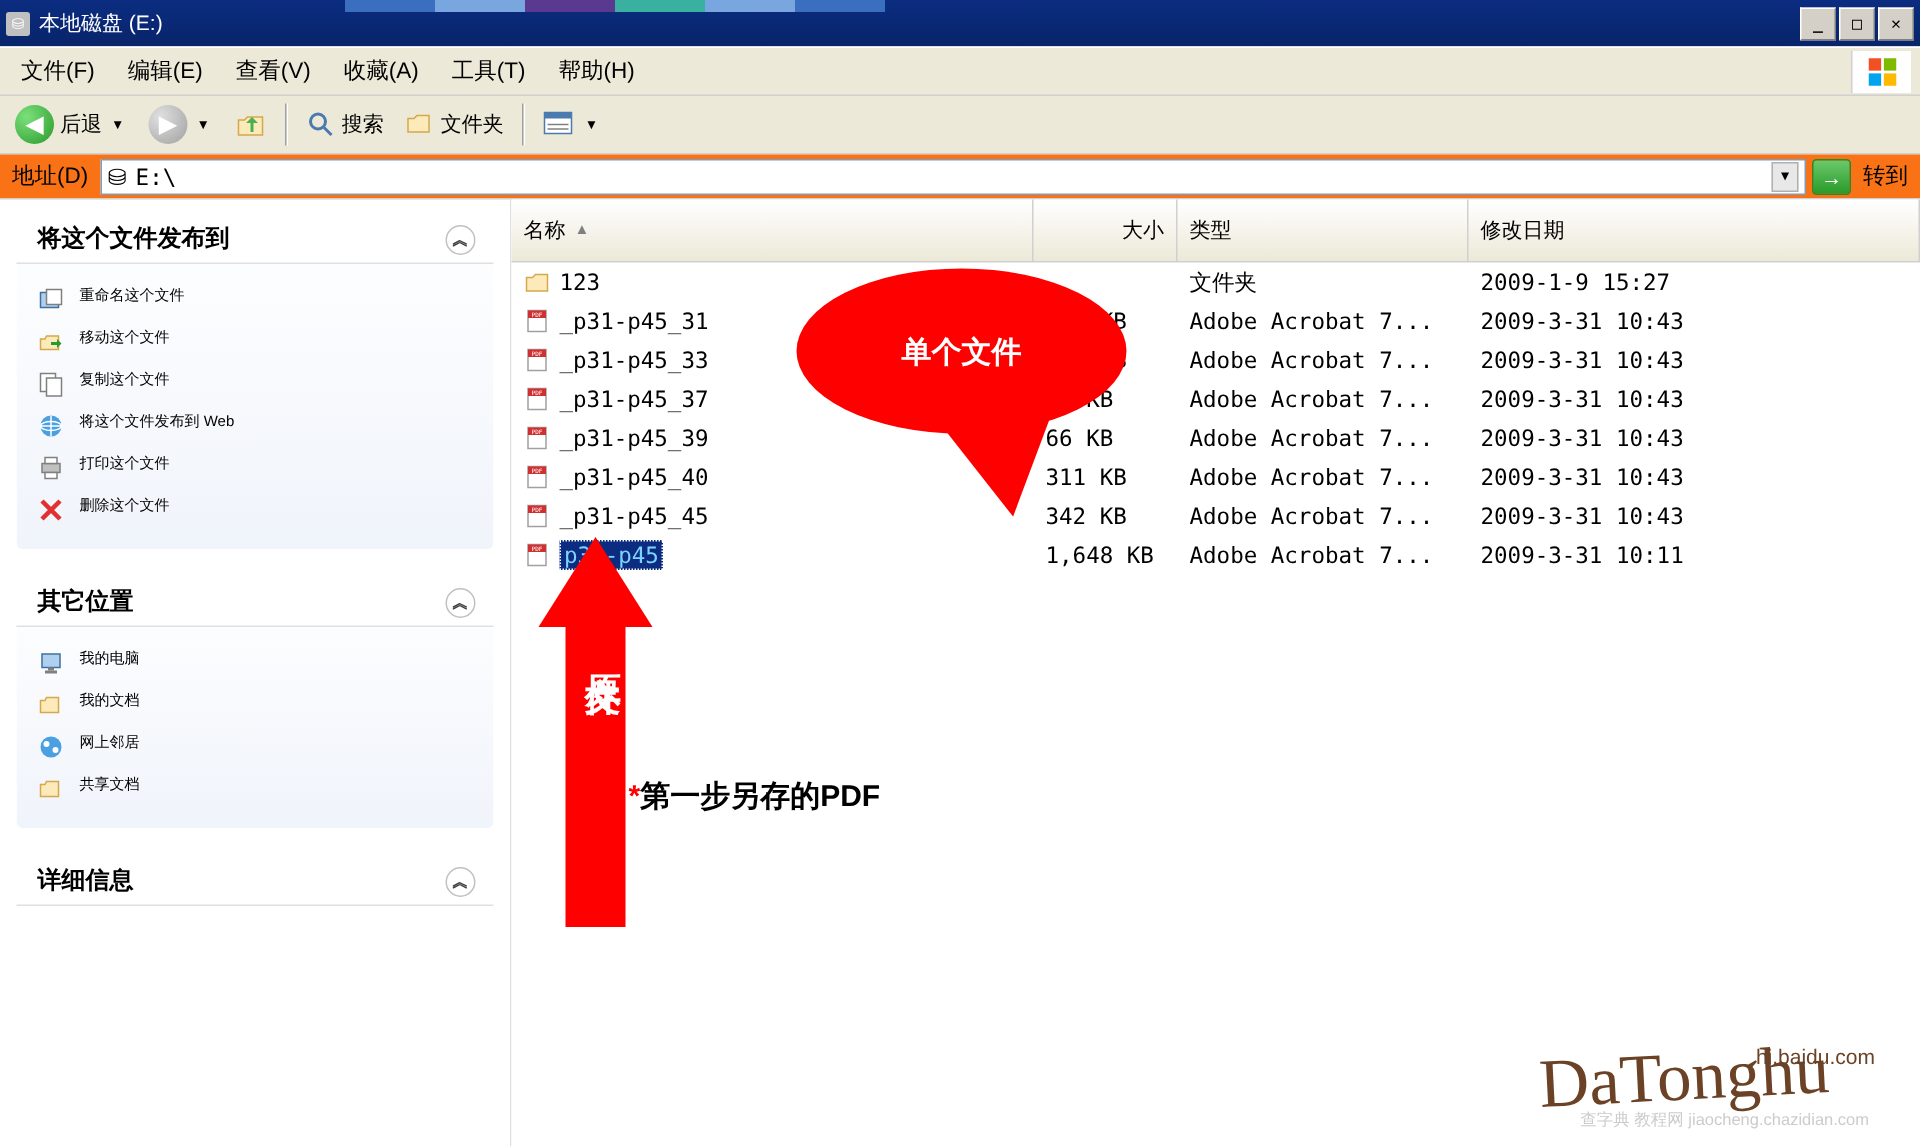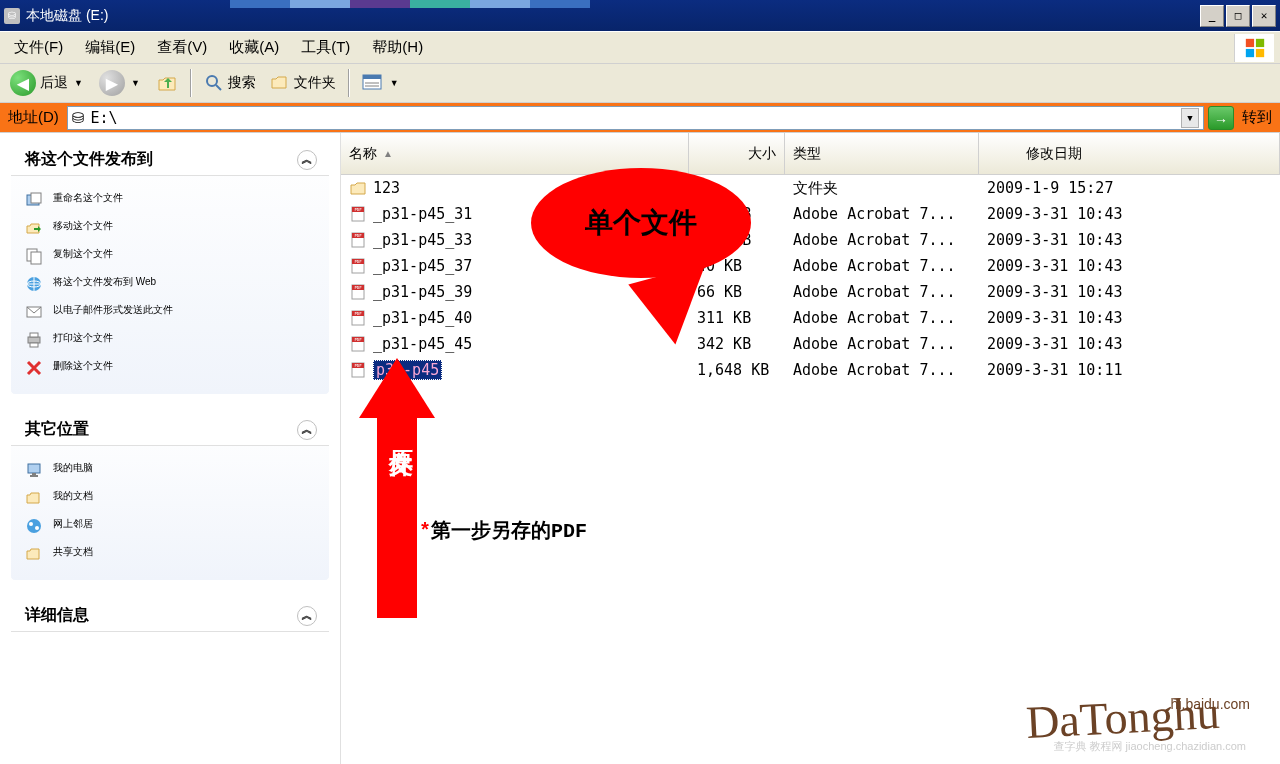--- a/index.html
+++ b/index.html
@@ -41,41 +41,41 @@
 .panel-body { padding: 10px 10px 12px 10px; }
 .task-item { display:flex; align-items:flex-start; gap:10px; padding:5px 4px; font-size:10px; cursor:pointer; line-height:1.3; }
 .task-icon { width:18px; height:18px; flex-shrink:0; display:flex;align-items:center;justify-content:center; }
 
 .main { flex:1; position:relative; background:#fff; }
 .headers { display:flex; height:42px; background: linear-gradient(to bottom,#fff,#ece9d8); border-bottom:1px solid #d0d0d0; font-size:14px; }
 .col-h { padding:3px 8px; border-right:1px solid #d0d0d0; display:flex; align-items:center; }
 .col-h.name { width:348px; }
 .col-h.size { width:96px; justify-content:flex-end; }
 .col-h.type { width:194px; }
-.col-h.date { flex:1;margin-left:39px; }
+.col-h.date { flex:1; }
 .sort-arrow { margin-left:6px; font-size:10px; color:#808080; }
 
 .rows { font-family:"SimSun",monospace; font-size:15px; }
 .row { display:flex; height:26px; align-items:center; }
 .cell { padding:0 8px; overflow:hidden; white-space:nowrap; }
 .cell.name { width:348px; display:flex; align-items:center; gap:6px; }
 .cell.size { width:96px; }
 .cell.type { width:194px; }
 .cell.date { flex:1; }
-.fname.selected { background:#0b2c80; color:#f9a8d4; border:1px dotted #fff; padding:0 2px; }
+.fname.selected { background:#0b2c80; color:#7dd3fc; border:1px dotted #fff; padding:0 2px; }
 .file-icon { width:18px; height:18px; display:inline-flex;align-items:center;justify-content:center; }
 
-.bubble { position:absolute; left:190px; top:35px; width:220px; height:110px; background:#ff0000; border-radius:50%; display:flex;align-items:center;justify-content:center;color:#000000;font-size:28px;font-weight:bold;font-family:"SimHei","黑体"; }
+.bubble { position:absolute; left:190px; top:46px; width:220px; height:110px; background:#ff0000; border-radius:50%; display:flex;align-items:center;justify-content:center;color:#ffffff;font-size:20px;font-weight:bold;font-family:"SimHei","黑体"; }
 .bubble-tail { position:absolute; left:295px; top:140px; width:0; height:0; border-left:30px solid transparent; border-right:50px solid transparent; border-top:70px solid #ff0000; transform:rotate(-15deg); }
 
 .arrow-up { position:absolute; left:36px; top:225px; }
 .arrow-up .head { width:0;height:0;border-left:38px solid transparent;border-right:38px solid transparent;border-bottom:60px solid #ff0000; margin-left:-18px; }
 .arrow-up .body { width:40px; height:200px; background:#ff0000; }
 .arrow-up .vtext { position:absolute; top:72px; left:8px; color:#fff; font-size:24px; font-weight:bold; font-family:"SimHei"; writing-mode:vertical-rl; letter-spacing:2px; }
-.note { position:absolute; left:78px; top:384px; font-size:20px; font-weight:bold; font-family:Liberation Mono, monospace; color:#000; }
+.note { position:absolute; left:78px; top:384px; font-size:20px; font-weight:bold; font-family:Liberation Sans, sans-serif; color:#000; }
 .note .star { color:#ff0000; }
 
 .wm1 { position:absolute; right:34px; bottom:10px; color:#ccc; font-size:11px; }
 .sig { position:absolute; right:60px; bottom:20px; font-family:cursive; color:#6b4226; font-size:46px; transform:rotate(-3deg); }
 .sig2 { position:absolute; right:30px; bottom:52px; color:#6b4226; font-size:14px; }
 </style>
 </head>
 <body>
 
 <div class="titlebar">
@@ -207,29 +207,20 @@
                 <circle cx="9" cy="9" r="7" fill="#4aa0e0"></circle>
                 <ellipse cx="9" cy="9" rx="7" ry="3" fill="none" stroke="#fff"></ellipse>
                 <path d="M9 2 L9 16 M2 9 L16 9" stroke="#fff"></path>
               </svg>
             </span>
             <span>将这个文件发布到 Web</span>
           </div>
           <div class="task-item">
             <span class="task-icon">
               <svg width="18" height="18">
-                <rect x="2" y="4" width="14" height="10" fill="#fff" stroke="#808080"></rect>
-                <path d="M2 4 L9 10 L16 4" fill="none" stroke="#808080"></path>
-              </svg>
-            </span>
-            <span>以电子邮件形式发送此文件</span>
-          </div>
-          <div class="task-item">
-            <span class="task-icon">
-              <svg width="18" height="18">
                 <rect x="3" y="6" width="12" height="6" fill="#c0c0c0" stroke="#808080"></rect>
                 <rect x="5" y="2" width="8" height="4" fill="#fff" stroke="#808080"></rect>
                 <rect x="5" y="12" width="8" height="4" fill="#fff" stroke="#808080"></rect>
               </svg>
             </span>
             <span>打印这个文件</span>
           </div>
           <div class="task-item">
             <span class="task-icon">
               <svg width="18" height="18">

